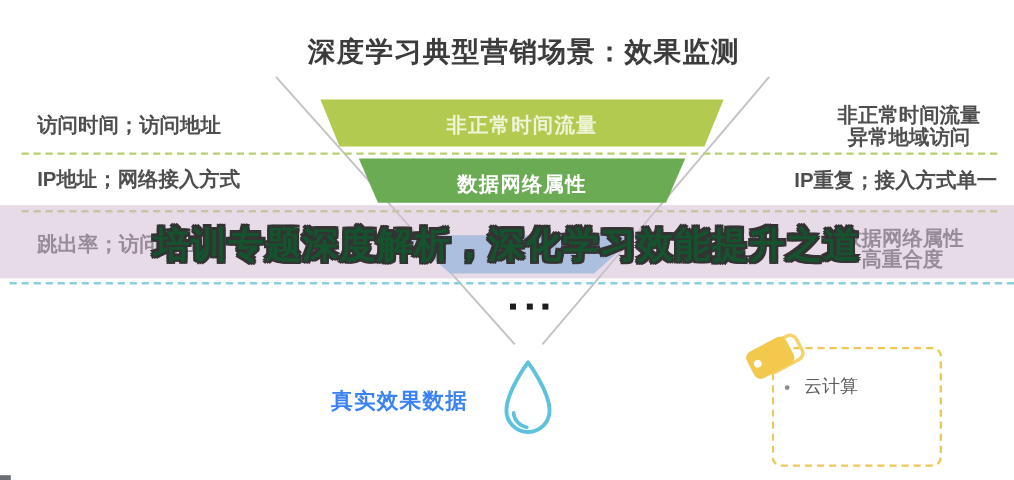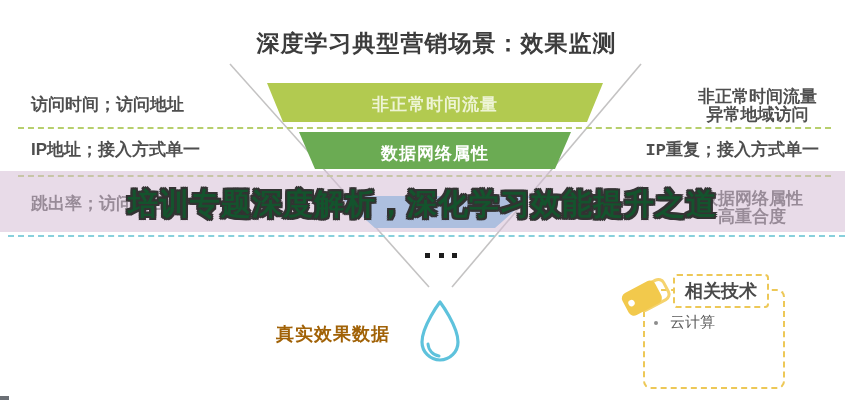--- a/index.html
+++ b/index.html
@@ -18,41 +18,41 @@
   .sep1{left:18px;right:14px;top:127px;}
   .sep2{left:18px;right:14px;top:175px;}
   .sep3{left:8px;right:0;top:235px;border-top:2px dashed #88d0dc;}
   
   .lbl{font-size:17px;font-weight:700;color:#4e4e4e;line-height:17px;white-space:nowrap;}
   .lbl-l1{left:31px;top:96px;}
   .lbl-l2{left:31px;top:141px;}
   .lbl-l3{left:31px;top:195px;}
   .lbl-r{text-align:center;}
   .lbl-r1{right:28px;top:88px;line-height:17.5px;}
-  .lbl-r2{right:26px;top:142px;font-family:Liberation Mono, monospace;}
+  .lbl-r2{right:14px;top:142px;}
   .lbl-r3{right:42px;top:190px;line-height:17.5px;}
   
   .funnel-svg{left:0;top:0;pointer-events:none;}
   .bar-label{width:240px;text-align:center;font-size:17px;font-weight:700;letter-spacing:1px;}
   .bar1-label{left:315px;top:93px;color:#eef4d5;}
   .bar2-label{left:315px;top:142px;color:#ffffff;}
   
   .overlay-band{left:0;right:0;top:171px;height:61px;background:rgba(213,190,214,0.55);z-index:5;}
   .overlay-text{
     left:0;right:0;top:184px;text-align:center;z-index:6;
     font-size:30px;font-weight:800;letter-spacing:1px;color:#14532d;white-space:nowrap;
     text-shadow:-2px -2px 0 #333,2px -2px 0 #333,-2px 2px 0 #333,2px 2px 0 #333,
                  0 -2px 0 #333,0 2px 0 #333,-2px 0 0 #333,2px 0 0 #333;
   }
   
   .dots{left:425px;top:253px;width:32px;display:flex;justify-content:space-between;}
   .dots span{width:5px;height:5px;background:#1d1d1d;display:block;}
   
   .result-label{left:230px;top:322px;width:160px;text-align:right;
-    font-size:18px;font-weight:800;color:#a16207;letter-spacing:1px;}
+    font-size:18px;font-weight:800;color:#3b82f6;letter-spacing:1px;}
   
   .tech-outer{left:643px;top:289px;width:138px;height:96px;
     border:2px dashed #edc857;border-radius:8px;}
   .tech-title{left:673px;top:274px;width:92px;height:30px;background:#fff;
     border:2px dashed #edc857;border-radius:4px;z-index:2;
     text-align:center;line-height:30px;font-size:18px;font-weight:800;color:#4a4a4a;}
   .tech-list{left:650px;top:310px;width:128px;list-style:none;margin:0;padding:0;}
   .tech-list li{display:flex;align-items:center;height:25px;font-size:15px;color:#5a5a5a;font-weight:400;}
   .tech-list .bullet{width:4px;height:4px;border-radius:50%;background:#8d8d8d;margin:0 12px 0 4px;flex:none;}
   .tag-svg{left:614px;top:272px;z-index:3;}
@@ -76,21 +76,21 @@
     </g>
   </svg>
 
   <div class="abs page-title">深度学习典型营销场景：效果监测</div>
 
   <div class="abs sep sep1"></div>
   <div class="abs sep sep2"></div>
   <div class="abs sep sep3"></div>
 
   <div class="abs lbl lbl-l1">访问时间；访问地址</div>
-  <div class="abs lbl lbl-l2">IP地址；接入方式单一</div>
+  <div class="abs lbl lbl-l2">IP地址；网络接入方式</div>
   <div class="abs lbl lbl-l3">跳出率；访问路径</div>
 
   <div class="abs lbl lbl-r lbl-r1">
     <div>非正常时间流量</div>
     <div>异常地域访问</div>
   </div>
   <div class="abs lbl lbl-r lbl-r2">IP重复；接入方式单一</div>
   <div class="abs lbl lbl-r lbl-r3">
     <div>数据网络属性</div>
     <div>高重合度</div>
@@ -104,21 +104,20 @@
 
   <div class="abs dots">
     <span></span>
       <span></span>
       <span></span>
   </div>
 
   <div class="abs result-label">真实效果数据</div>
 
   <div class="abs tech-outer"></div>
-  <div class="abs tech-title">相关技术</div>
   <svg class="abs tag-svg" width="58" height="50" viewBox="0 0 58 50">
     <g transform="rotate(-28 29 25)">
       <rect x="20" y="16" width="34" height="22" rx="6" fill="none" stroke="#f5d36e" stroke-width="3"></rect>
       <rect x="9" y="13" width="37" height="25" rx="6" fill="#f2c94c"></rect>
       <circle cx="16" cy="25" r="3.2" fill="#ffffff"></circle>
     </g>
   </svg>
   <ul class="abs tech-list">
     <li>
       <span class="bullet"></span>

